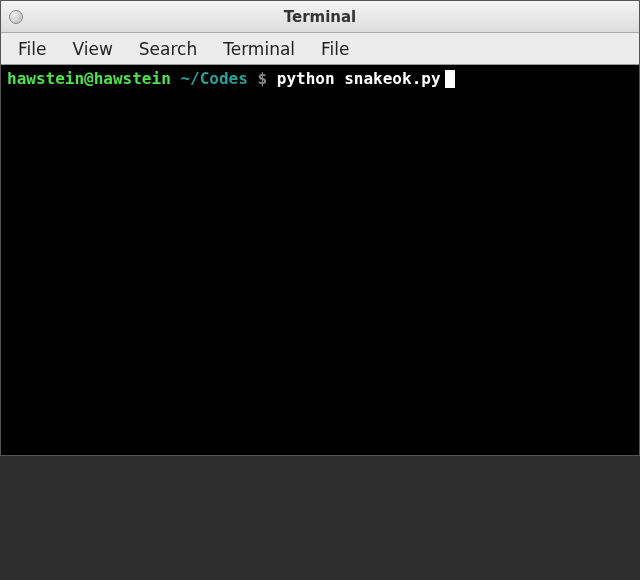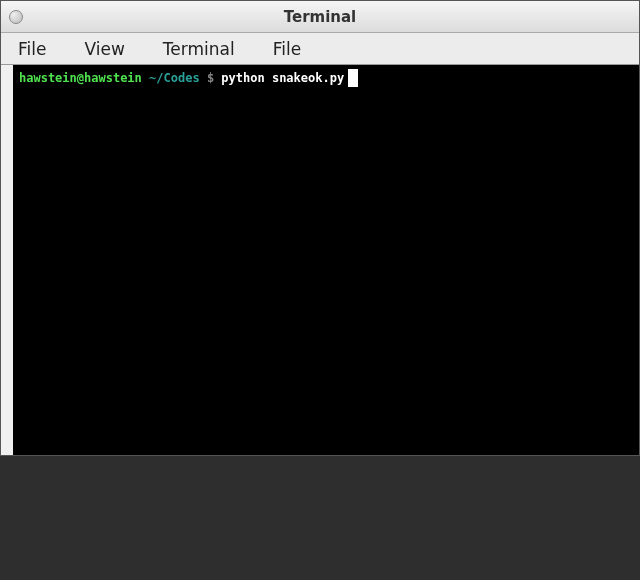--- a/index.html
+++ b/index.html
@@ -52,39 +52,38 @@
       font-size: 15px;
       color: #333;
       pointer-events: none;
     }
     .menubar {
       height: 32px;
       background: #ececec;
       display: flex;
       align-items: center;
       padding: 0 10px;
-      gap: 24px;
+      gap: 12px;
       border-bottom: 1px solid #999;
     }
     .menu-item {
       font-size: 17px;
       color: #222;
       padding: 4px 7px;
       cursor: pointer;
     }
     .terminal-body {
       flex: 1;
       background: #000;
       padding: 4px 6px;
       font-family: "DejaVu Sans Mono", "Liberation Mono", monospace;
-      font-size: 12px;
+      font-size: 16px;
       font-weight: bold;
       line-height: 1.2;
       overflow: hidden;
-      margin-left: 12px;
     }
     .prompt-line {
       display: flex;
       flex-wrap: wrap;
       align-items: center;
     }
     .user-host {
       color: #4fe24f;
     }
     .path {
@@ -115,20 +114,21 @@
   <div class="titlebar">
     <div class="window-controls">
       <div class="window-control"></div>
     </div>
     <div class="title-text">Terminal</div>
   </div>
 
   <div class="menubar">
     <div class="menu-item">File</div>
     <div class="menu-item">View</div>
+    <div class="menu-item">Search</div>
     <div class="menu-item">Terminal</div>
     <div class="menu-item">File</div>
   </div>
 
   <div class="terminal-body">
     <div class="prompt-line">
       <span class="user-host">hawstein@hawstein</span>
       <span class="space"> </span>
       <span class="path">~/Codes</span>
       <span class="space"> </span>

